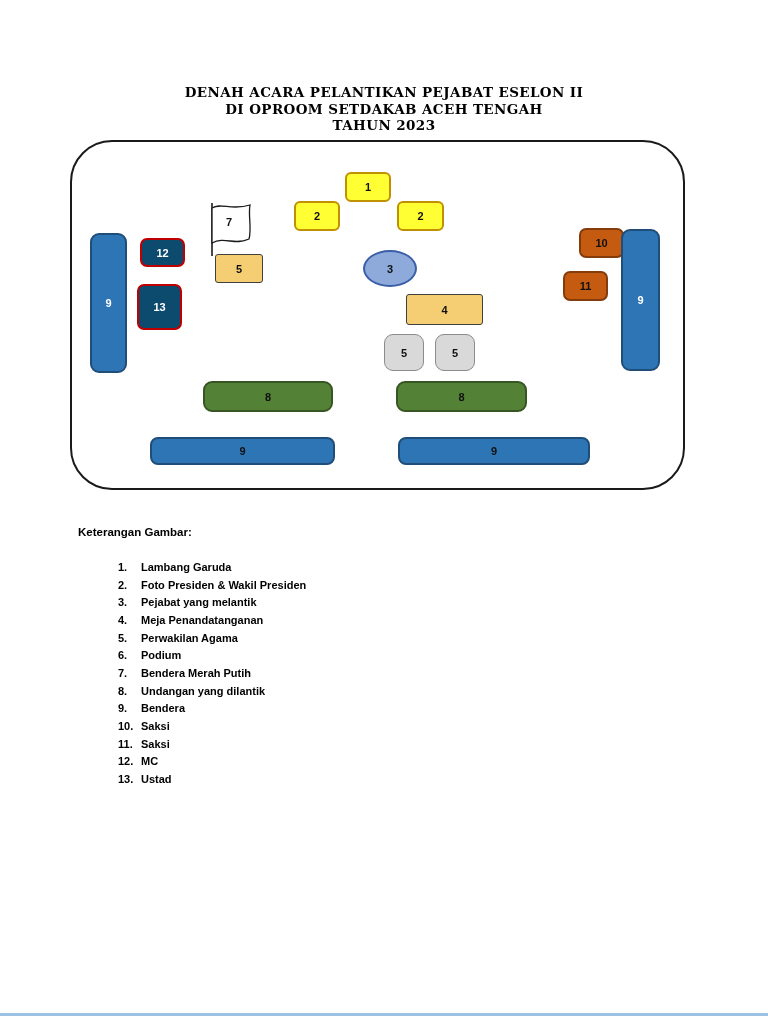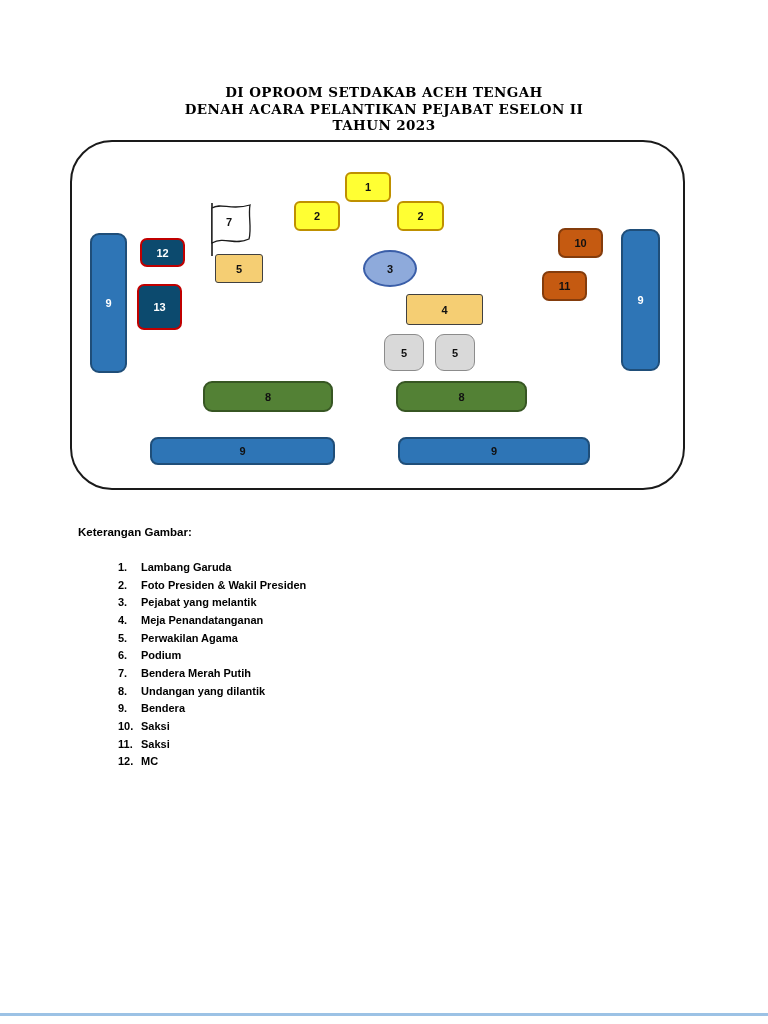--- a/index.html
+++ b/index.html
@@ -27,21 +27,21 @@
   }
 
   
   .shape {
     position:absolute; display:flex; align-items:center; justify-content:center;
     font-size:11px; font-weight:bold; color:#111;
   }
   .yellow  { background:#FFFF33; border:2px solid #BF9000; border-radius:6px; }
   .tan     { background:#F5CE73; border:1.5px solid #404040; border-radius:3px; }
   .purple  { background:#0c4a6e; border:2px solid #C00000; border-radius:7px; color:#fff; }
-  .orange  { background:#C55A11; border:2px solid #843C0C; border-radius:7px; }
+  .orange  { background:#C55A11; border:2px solid #843C0C; border-radius:7px;margin-left:21px; }
   .blue-v  { background:#2E75B6; border:2px solid #1F4E79; border-radius:9px; color:#fff; }
   .blue-h  { background:#2E75B6; border:2px solid #1F4E79; border-radius:8px; color:#111; }
   .green   { background:#538135; border:2px solid #375623; border-radius:9px; color:#111; }
   .gray    { background:#D9D9D9; border:1.5px solid #8c8c8c; border-radius:9px; }
   .ellipse { background:#8EAADB; border:2px solid #3A5EA8; border-radius:50%; }
 
   
   .flag { position:absolute; left:204px; top:201px; width:54px; height:58px; }
   .flag svg { position:absolute; left:0; top:0; }
   .flag-num {
@@ -61,22 +61,22 @@
 
   .bottom-divider {
     position:absolute; left:0; top:1013px; width:768px; height:3px;
     background:#9cc2e5;
   }
 </style>
 </head>
 <body>
 
 <div class="title-block">
+  <div class="title-line">DENAH ACARA PELANTIKAN PEJABAT ESELON II</div>
   <div class="title-line">DI OPROOM SETDAKAB ACEH TENGAH</div>
-  <div class="title-line">DENAH ACARA PELANTIKAN PEJABAT ESELON II</div>
   <div class="title-line">TAHUN 2023</div>
 </div>
 
 <div class="room"></div>
 
 <div class="shape yellow" style="left:345px; top:172px; width:46px; height:30px;">1</div>
 
 <div class="shape yellow" style="left:294px; top:201px; width:46px; height:30px;">2</div>
 
 <div class="shape yellow" style="left:397px; top:201px; width:47px; height:30px;">2</div>
@@ -163,15 +163,19 @@
     <span class="lbl">Saksi</span>
   </div>
   <div class="legend-row">
     <span class="num">11.</span>
     <span class="lbl">Saksi</span>
   </div>
   <div class="legend-row">
     <span class="num">12.</span>
     <span class="lbl">MC</span>
   </div>
+  <div class="legend-row">
+    <span class="num">13.</span>
+    <span class="lbl">Ustad</span>
+  </div>
 </div>
 
 <div class="bottom-divider"></div>
 
 </body></html>

